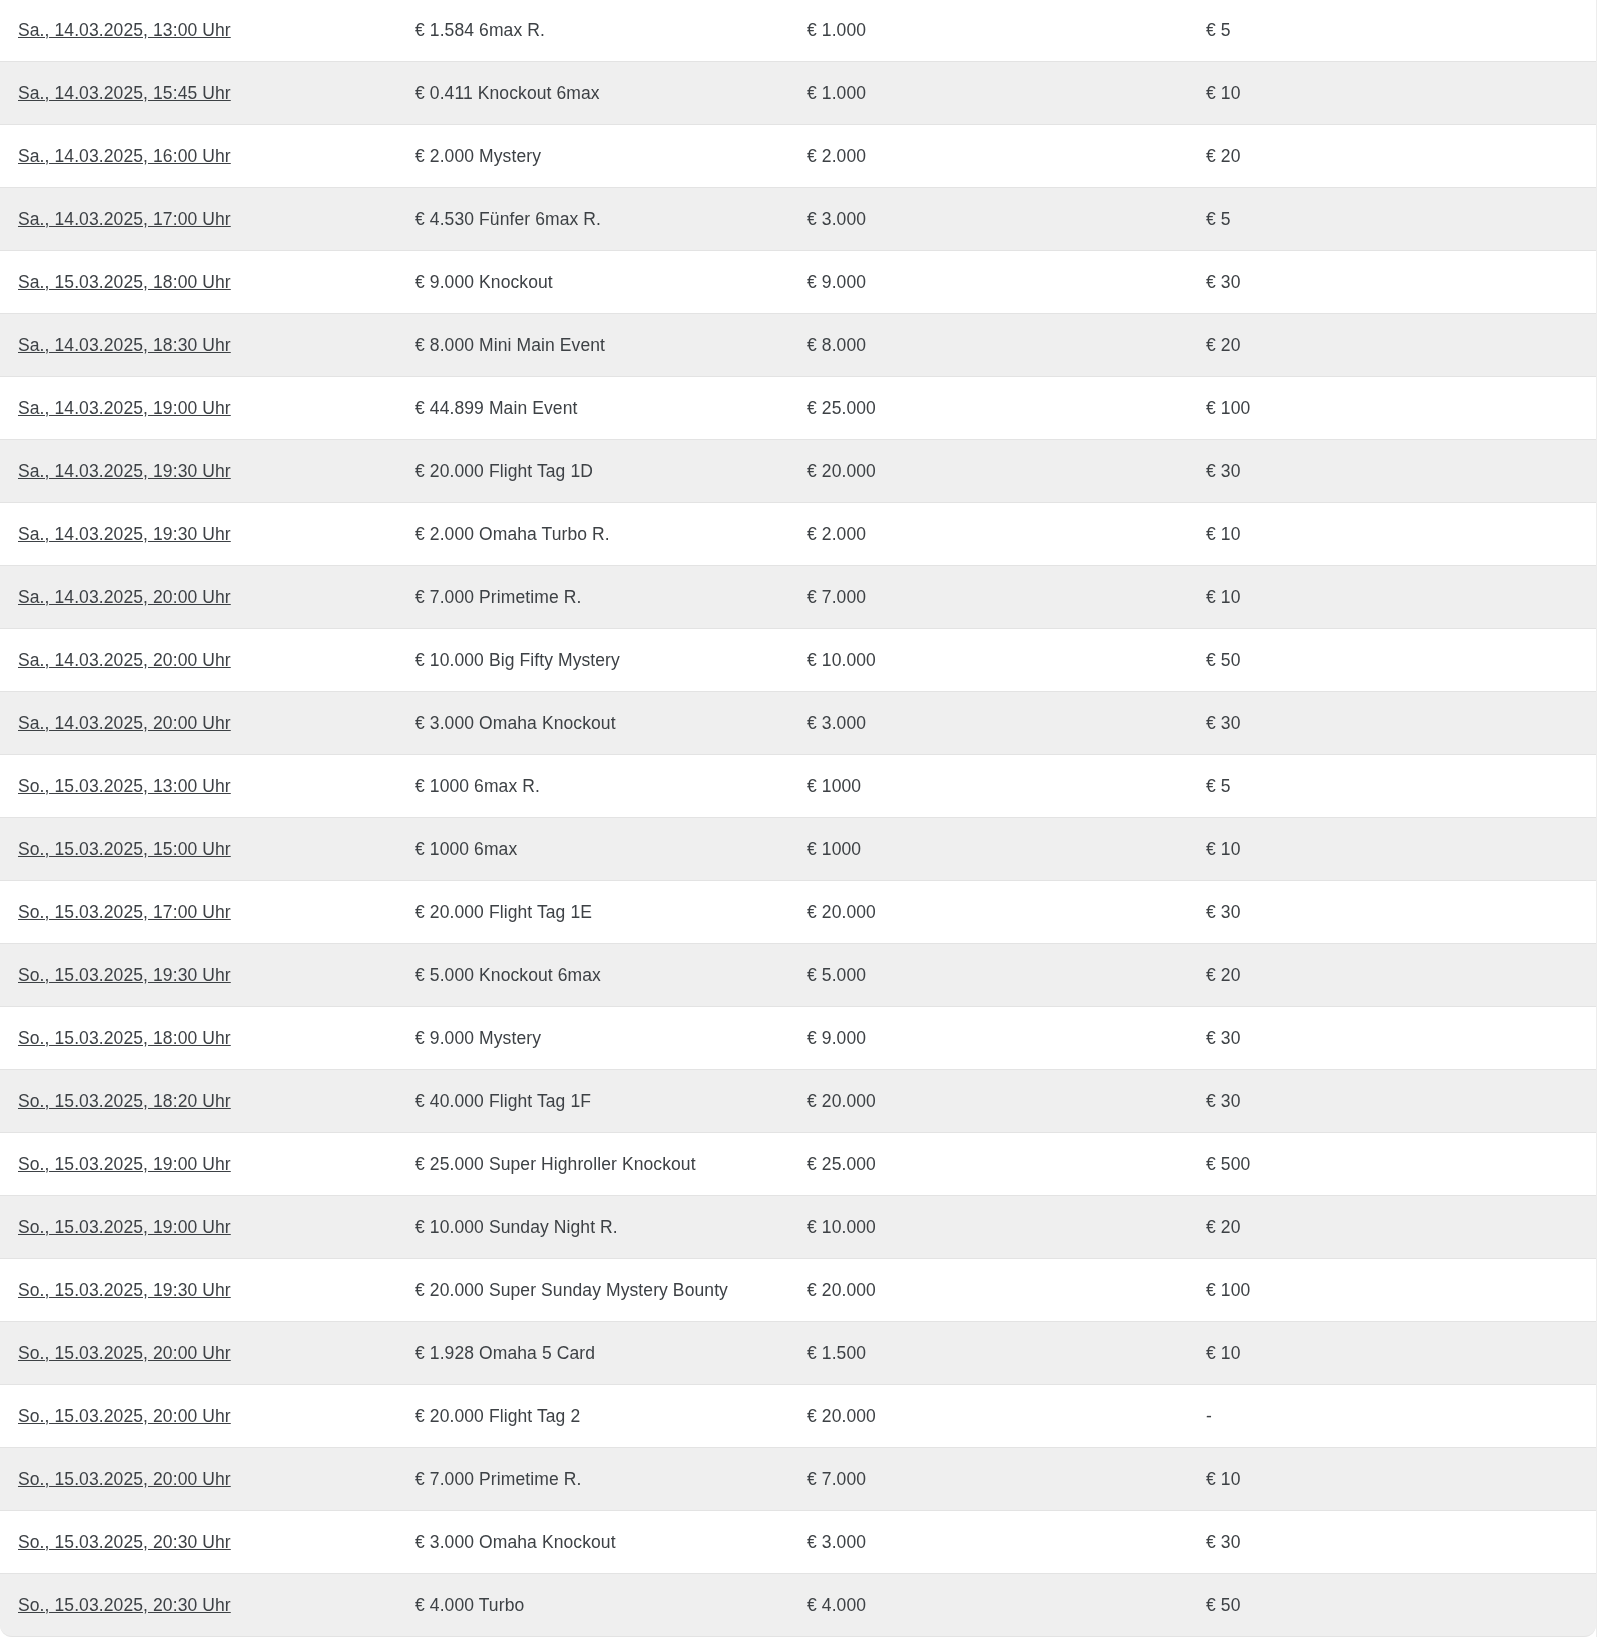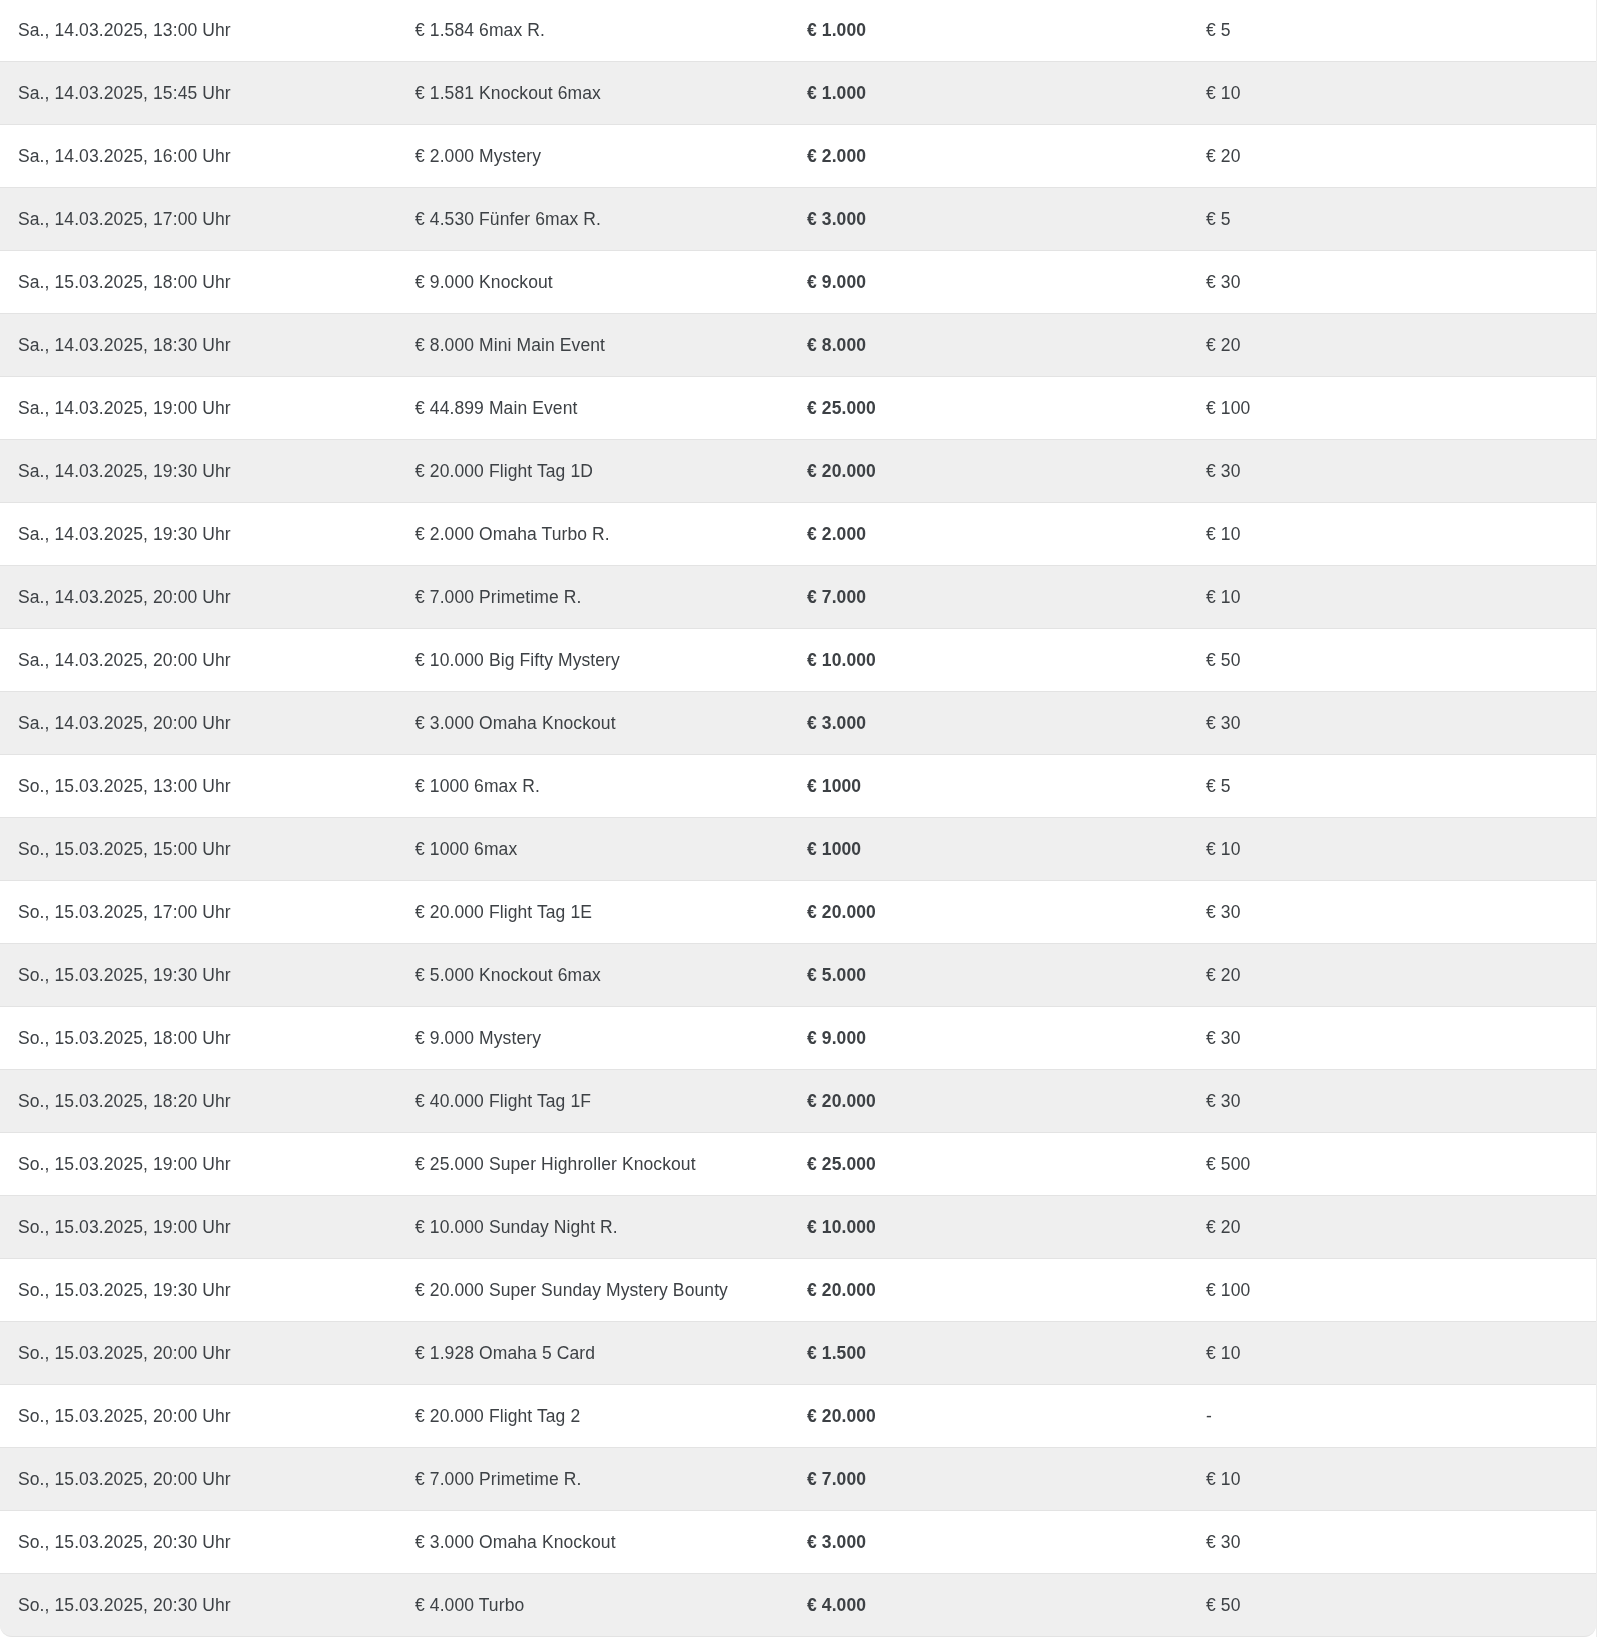--- a/index.html
+++ b/index.html
@@ -38,40 +38,40 @@
   .cell {
     box-sizing: border-box;
     padding: 0 18px;
     font-size: 17.5px;
     line-height: 1.2;
     color: #3d4145;
     letter-spacing: 0.1px;
     white-space: nowrap;
     overflow: hidden;
   }
-  .c-datetime  { width: 397px; }
+  .c-datetime  { width: 397px; text-decoration: underline; }
   .c-name      { width: 392px; }
-  .c-guarantee { width: 399px; font-weight: bold; }
+  .c-guarantee { width: 399px; }
   .c-buyin     { flex: 1; }
 </style>
 </head>
 <body>
 
 <main>
   <div class="table" id="table">
   <div class="row">
     <div class="cell c-datetime">Sa., 14.03.2025, 13:00 Uhr</div>
     <div class="cell c-name">€ 1.584 6max R.</div>
     <div class="cell c-guarantee">€ 1.000</div>
     <div class="cell c-buyin">€ 5</div>
   </div>
 
   <div class="row">
     <div class="cell c-datetime">Sa., 14.03.2025, 15:45 Uhr</div>
-    <div class="cell c-name">€ 1.581 Knockout 6max</div>
+    <div class="cell c-name">€ 0.411 Knockout 6max</div>
     <div class="cell c-guarantee">€ 1.000</div>
     <div class="cell c-buyin">€ 10</div>
   </div>
 
   <div class="row">
     <div class="cell c-datetime">Sa., 14.03.2025, 16:00 Uhr</div>
     <div class="cell c-name">€ 2.000 Mystery</div>
     <div class="cell c-guarantee">€ 2.000</div>
     <div class="cell c-buyin">€ 20</div>
   </div>

